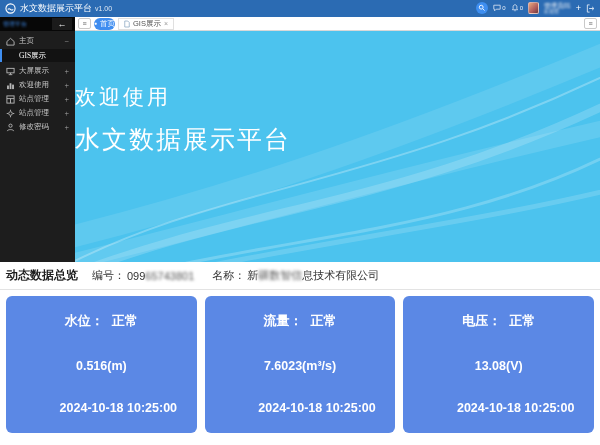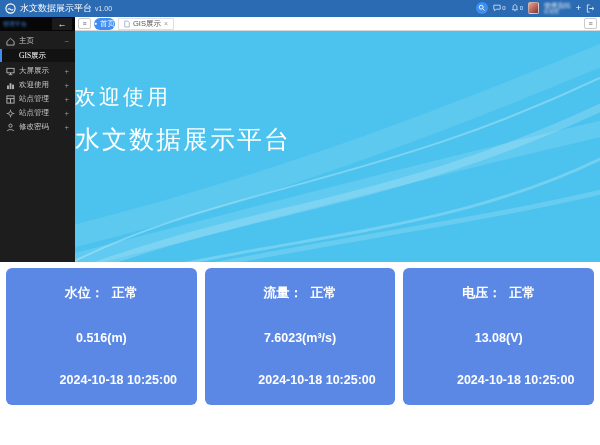--- a/index.html
+++ b/index.html
@@ -221,20 +221,31 @@
         <path d="M-20 210 C140 170 300 120 560 10" fill="none" stroke="#ffffff" stroke-opacity="0.10" stroke-width="22"></path>
         <path d="M60 250 C240 210 420 190 570 150" fill="none" stroke="#ffffff" stroke-opacity="0.16" stroke-width="5"></path>
       </svg>
       <div class="welcome">
         <div class="welcome-line1">欢迎使用</div>
         <div class="welcome-line2">水文数据展示平台</div>
       </div>
     </div>
   </div>
 
+  <div class="overview">
+    <span class="overview-title">动态数据总览</span>
+    <span class="ov-label">编号：</span>
+    <span>099</span>
+      <span class="blurred">65743801</span>
+    <span class="ov-gap"></span>
+    <span class="ov-label">名称：</span>
+    <span>新</span>
+      <span class="blurred">疆数智信</span>
+      <span>息技术有限公司</span>
+  </div>
 
   <div class="cards">
 
     <div class="card">
       <div class="card-title">
         <span>水位：</span><span class="card-status">正常</span>
       </div>
       <div class="card-value">0.516(m)</div>
       <div class="card-time">2024-10-18 10:25:00</div>
     </div>

